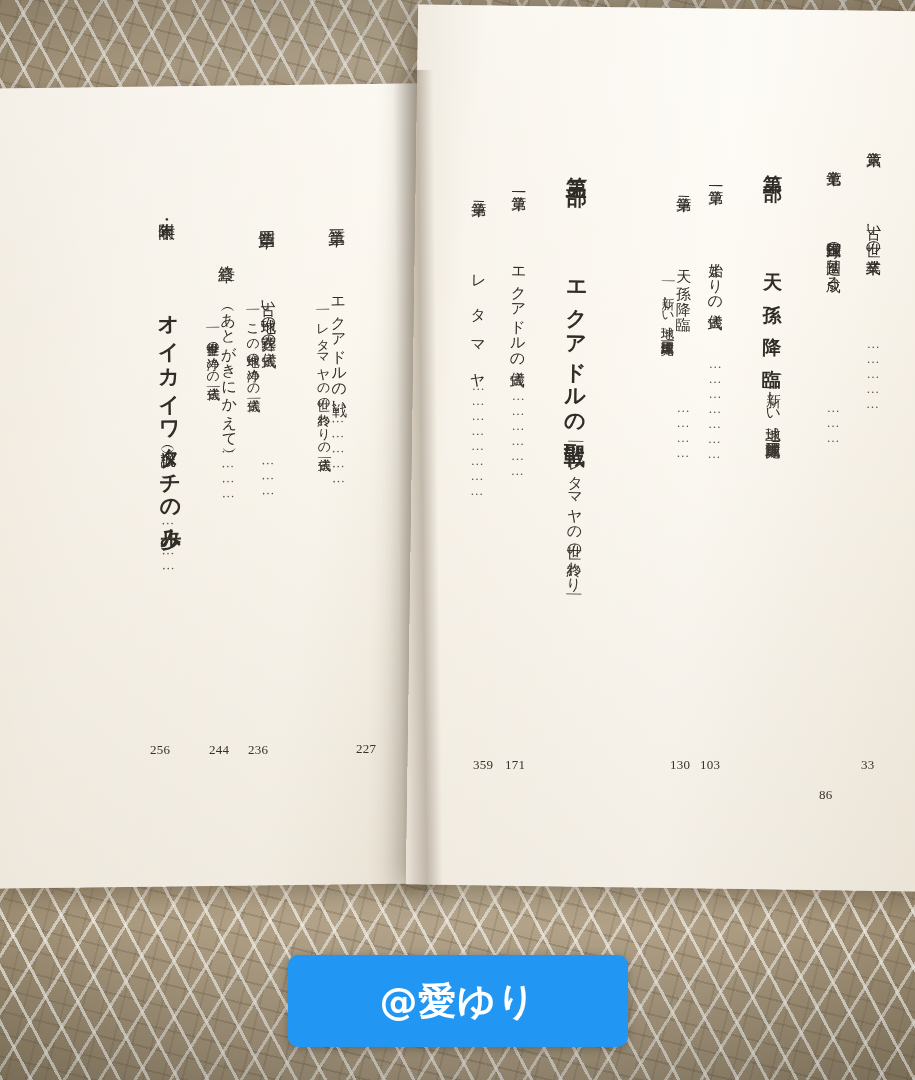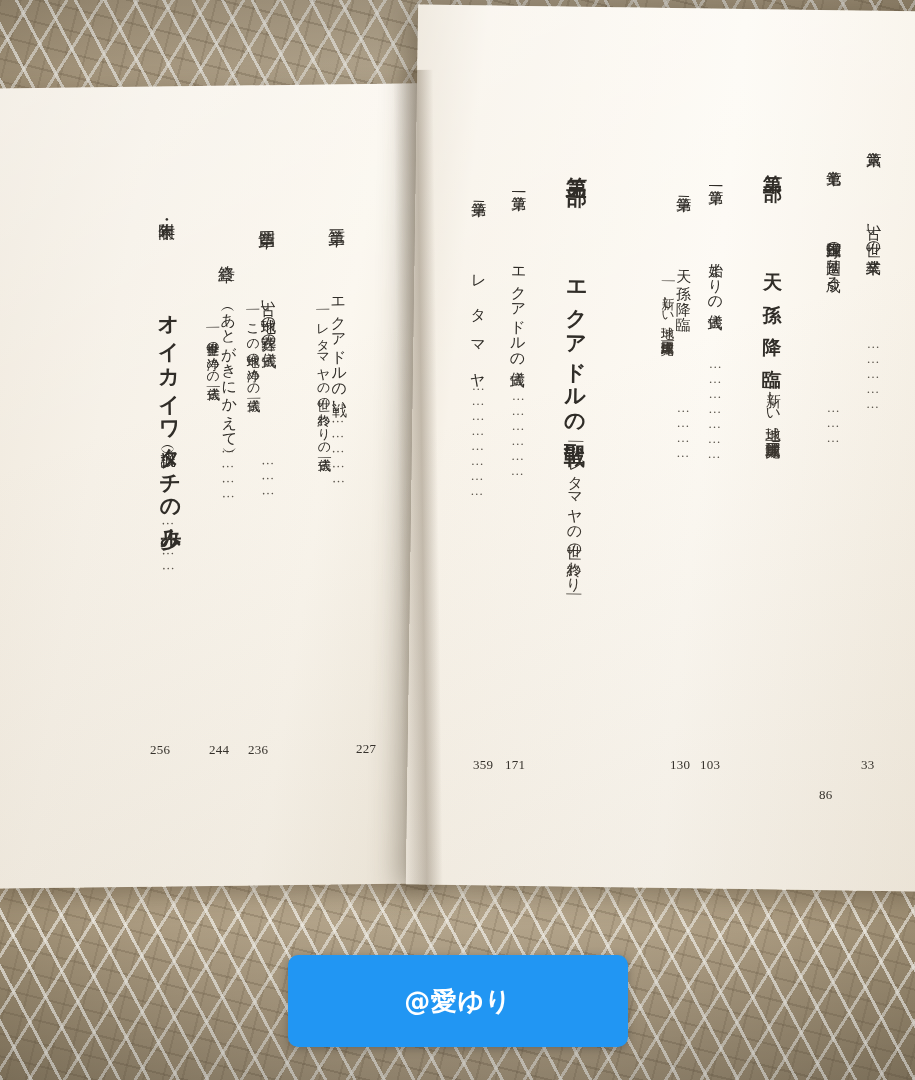--- a/index.html
+++ b/index.html
@@ -120,21 +120,21 @@
     top: 955px;
     width: 340px;
     height: 92px;
     background: #2196f3;
     border-radius: 10px;
     display: flex;
     align-items: center;
     justify-content: center;
     color: #ffffff;
     font-family: "DejaVu Sans", "Liberation Sans", sans-serif;
-    font-size: 26px;
+    font-size: 38px;
     font-weight: bold;
     letter-spacing: 0.02em;
     box-shadow: 0 2px 10px rgba(0,0,0,0.25);
   }
 </style>
 </head>
 <body>
 
 <div id="photo">
 

